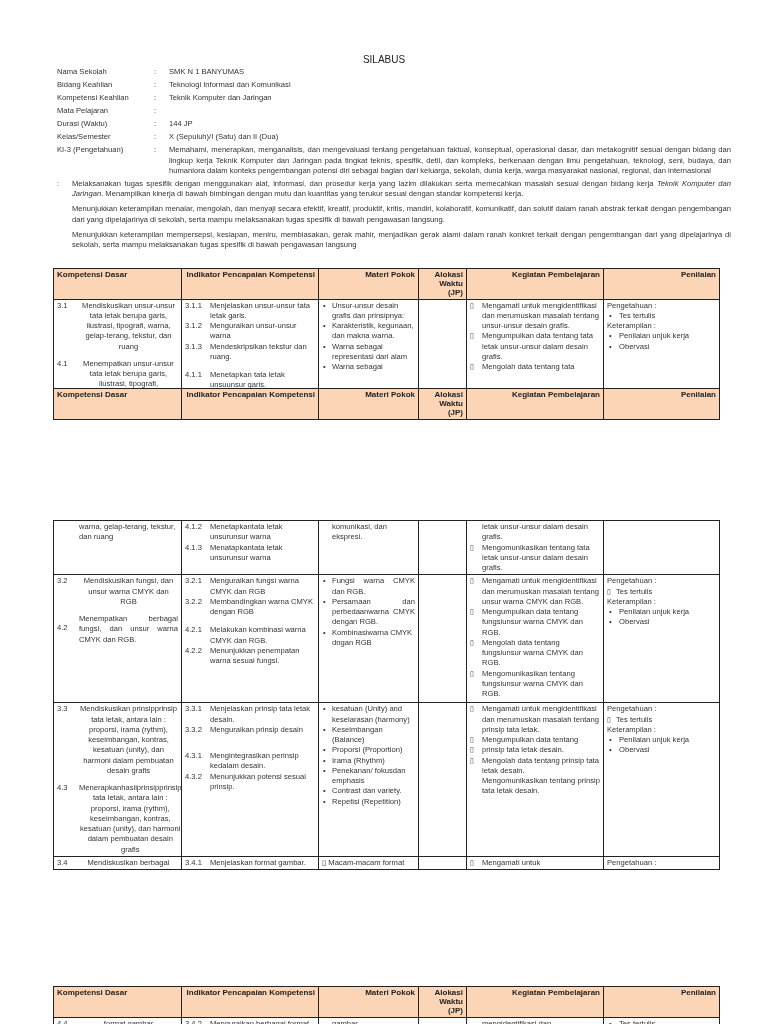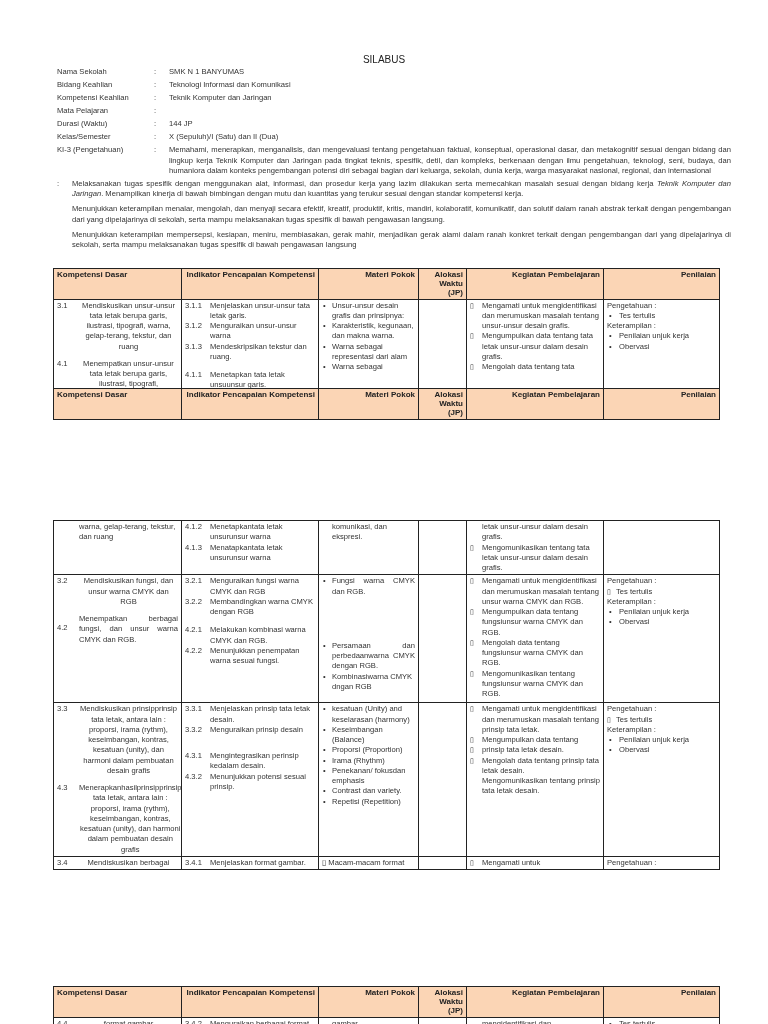--- a/index.html
+++ b/index.html
@@ -250,21 +250,21 @@
             <span class="ind-text">Melakukan kombinasi warna CMYK dan RGB.</span>
           </div>
       <div class="ind-item">
             <span class="ind-num">4.2.2</span>
             <span class="ind-text">Menunjukkan penempatan warna sesuai fungsi.</span>
           </div>
     </td>
     <td>
       <ul class="b">
         <li style="text-align:justify;">Fungsi warna CMYK dan RGB.</li>
-        <li style="text-align:justify;margin-top:44px;">Persamaan dan perbedaanwarna CMYK dengan RGB.</li>
+        <li style="text-align:justify;">Persamaan dan perbedaanwarna CMYK dengan RGB.</li>
         <li>Kombinasiwarna CMYK dngan RGB</li>
       </ul>
     </td>
     <td></td>
     <td>
       <div class="sq">
             <span class="sq-ico">▯</span>
             <span class="sq-text">Mengamati untuk mengidentifikasi dan merumuskan masalah tentang unsur warna CMYK dan RGB.</span>
           </div>
       <div class="sq">

